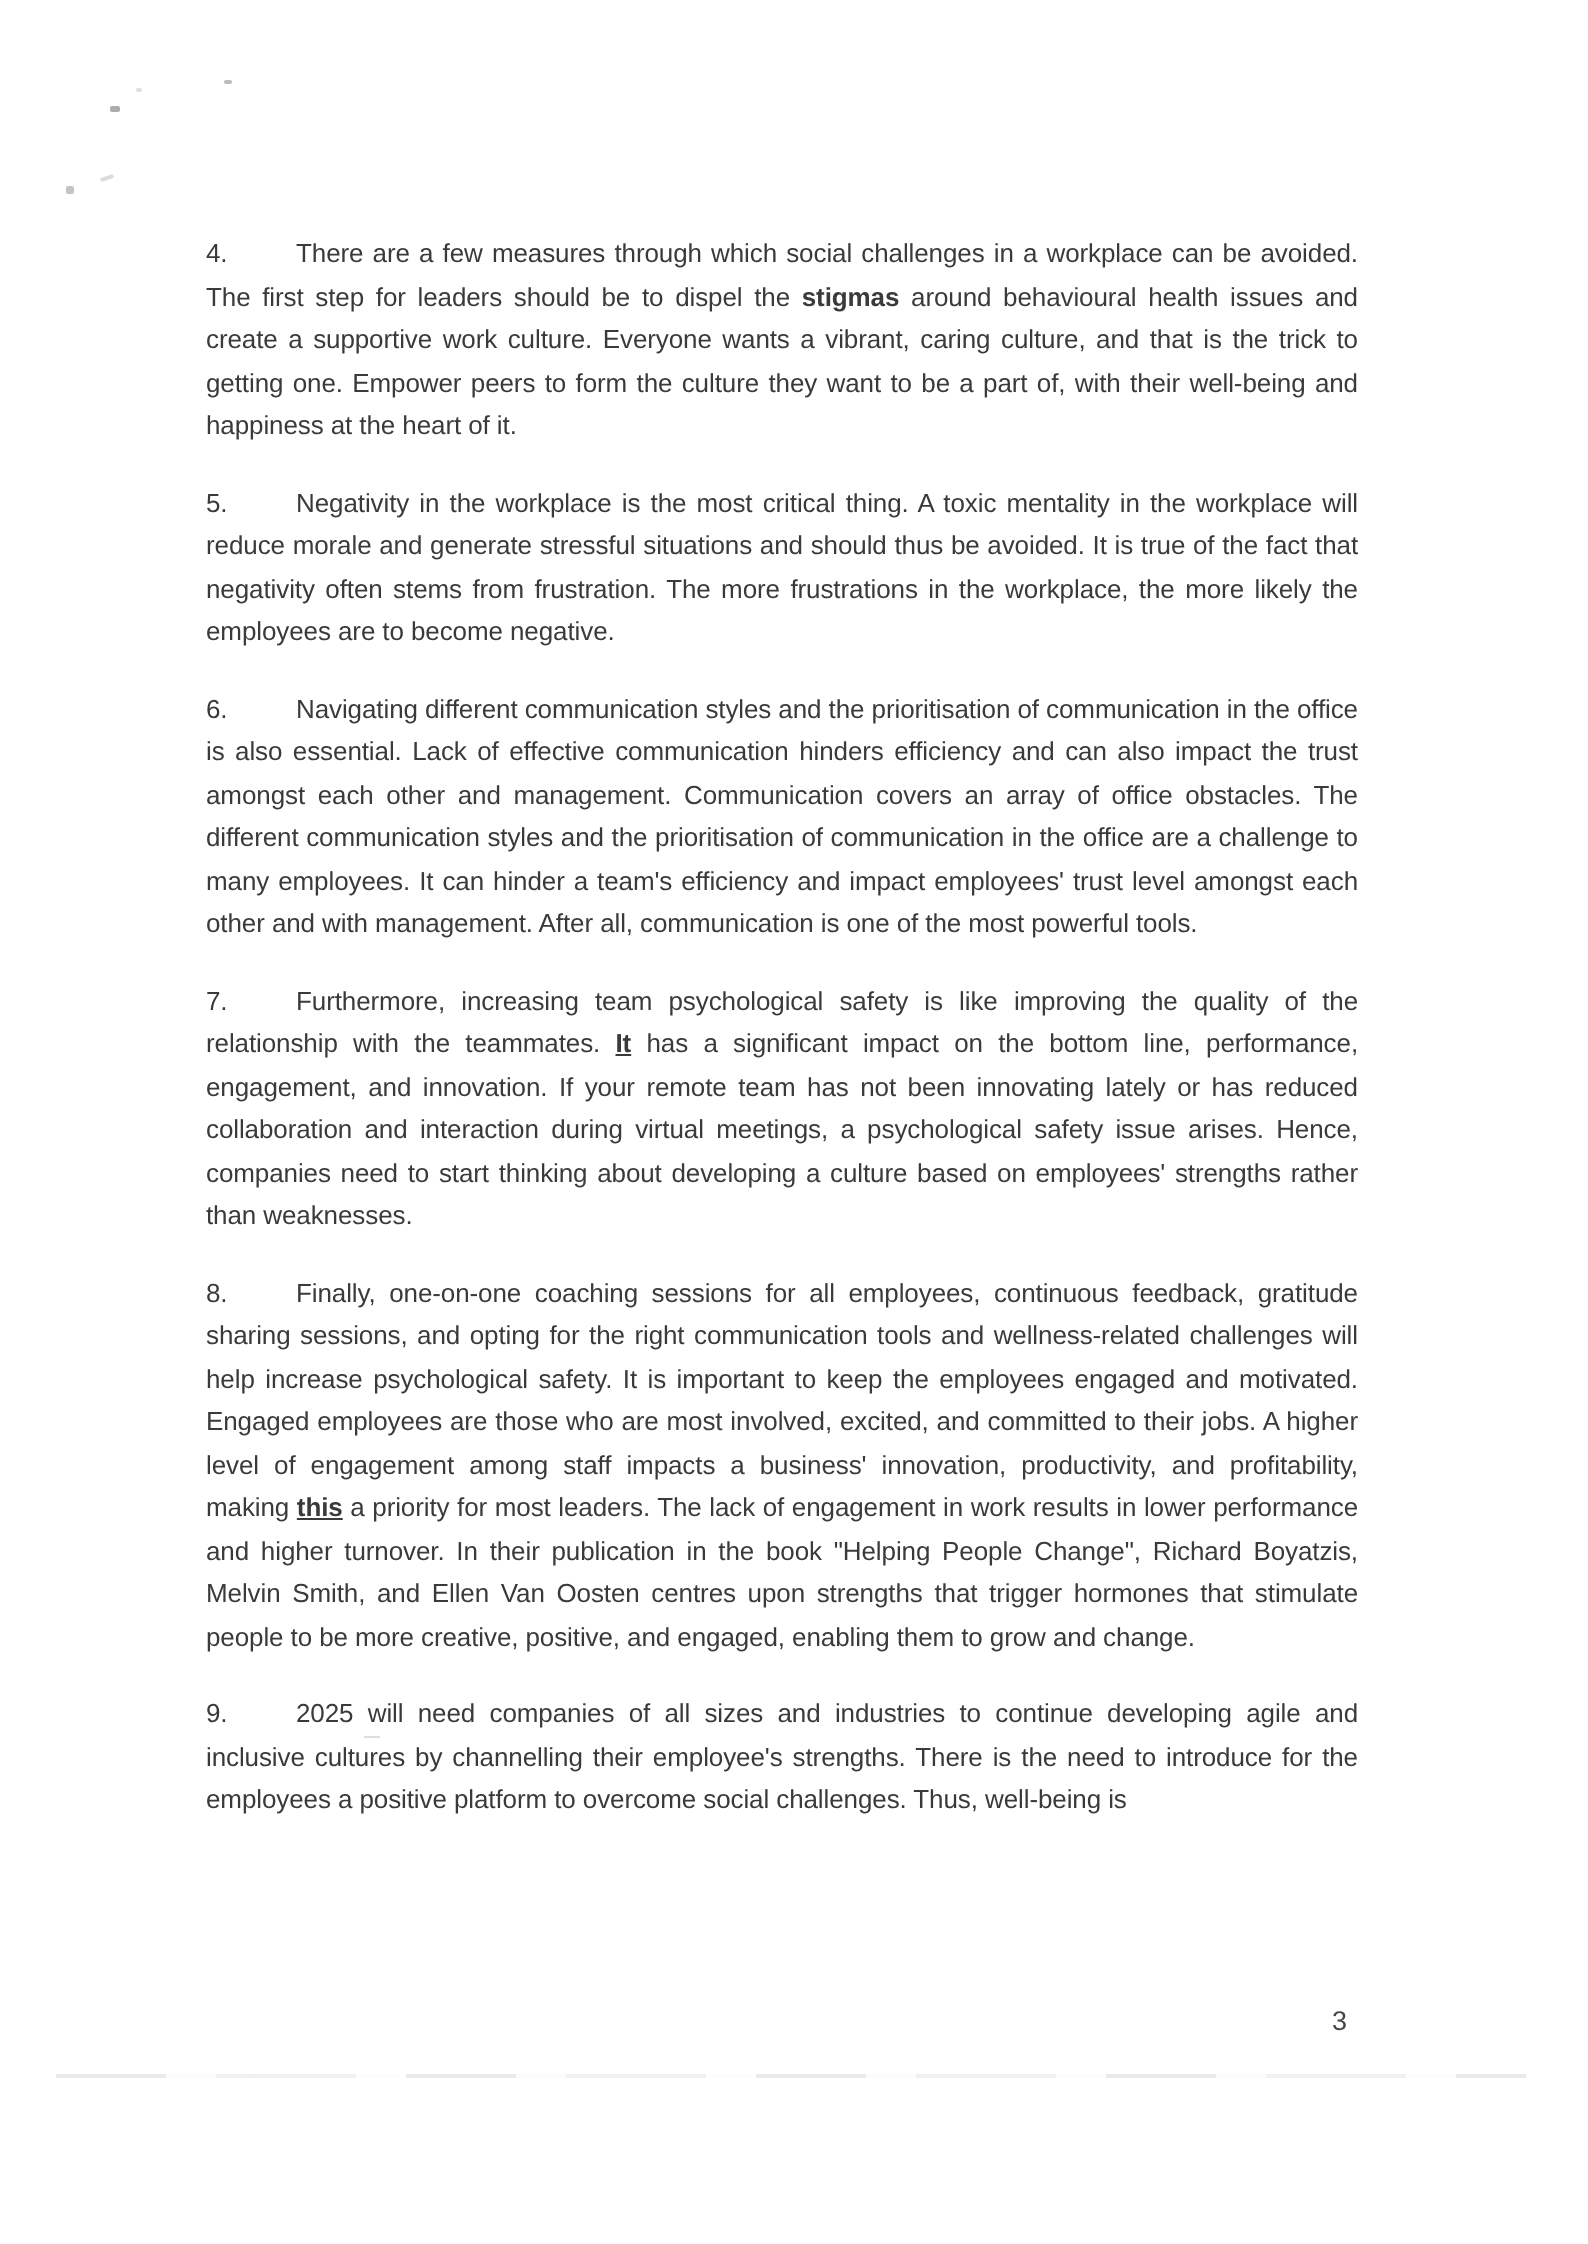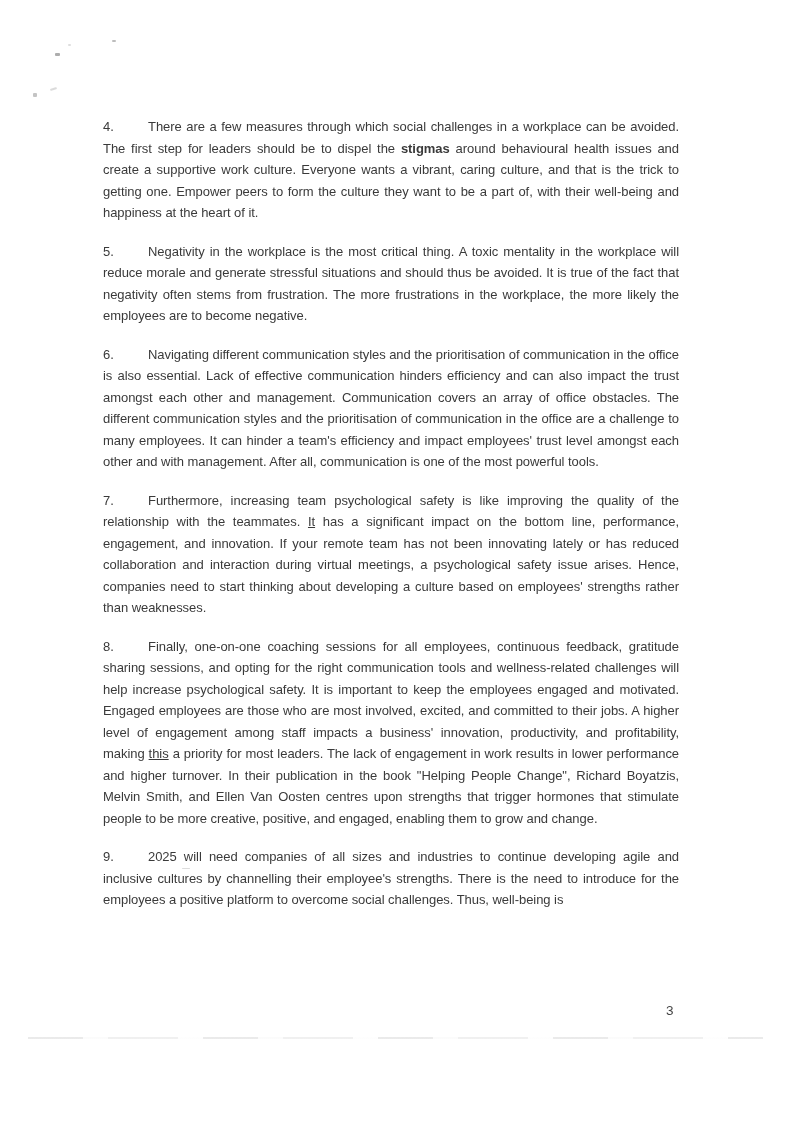--- a/index.html
+++ b/index.html
@@ -27,21 +27,21 @@
   }
   .para {
     margin: 0 0 17px 0;
     text-align: justify;
   }
   .pnum {
     display: inline-block;
     width: 45px;
   }
   .seg-bold { font-weight: bold; }
-  .seg-bold-underline { font-weight: normal; text-decoration: underline; }
+  .seg-bold-underline { font-weight: bold; text-decoration: underline; }
   .page-number {
     position: absolute;
     left: 666px;
     top: 1003px;
     font-size: 13.5px;
     color: #454545;
   }
   .scan-line {
     position: absolute;
     left: 28px;

